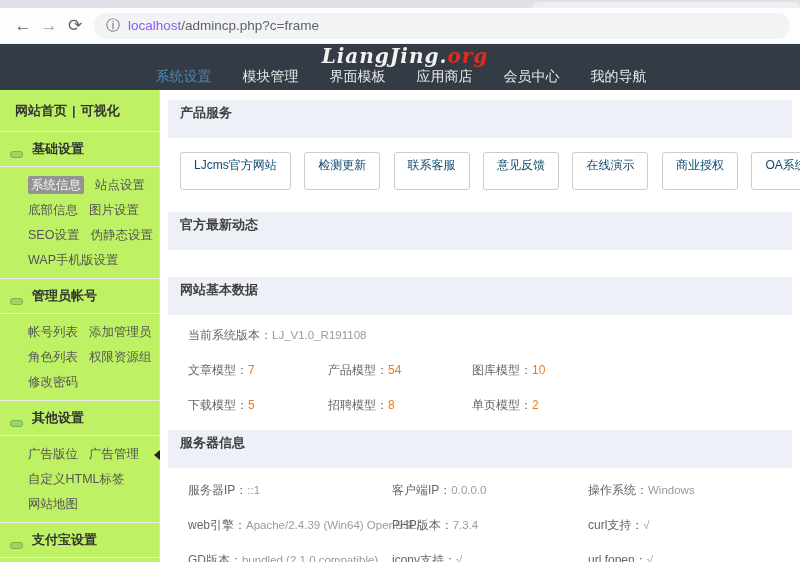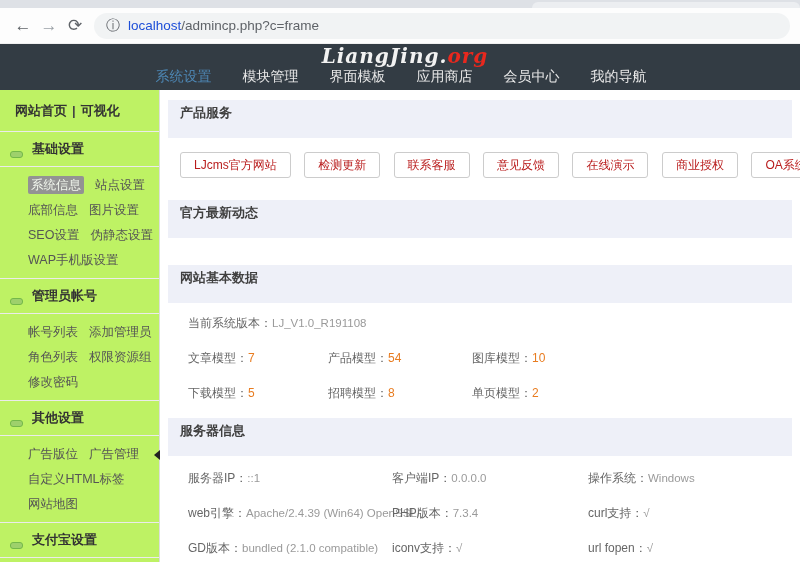--- a/index.html
+++ b/index.html
@@ -12,21 +12,21 @@
     background:#eceef1; border-radius:8px 8px 0 0; }
   .toolbar { height:36px; background:#fdfdfd; display:flex; align-items:center;
     padding:0 10px; border-bottom:1px solid #f0f0f0; }
   .tb-icon { color:#5f6368; font-size:17px; width:26px; text-align:center;
     cursor:pointer; user-select:none; }
   .tb-icon.fwd { color:#9aa0a6; }
   .urlbar { flex:1; height:26px; margin-left:6px; background:#f1f3f4;
     border-radius:13px; display:flex; align-items:center; padding:0 12px; cursor:text; }
   .info-icon { color:#5f6368; font-size:14px; margin-right:8px; }
   .url { font-size:13.5px; color:#5f6368; white-space:nowrap; }
-  .url .host { color:#1d4ed8; }
+  .url .host { color:#8b5cf6; }
 
   
   .navbar { height:46px; background:#333c44; display:flex; align-items:center;flex-direction:column; }
   .logo { margin-left:10px; font-family:"DejaVu Serif",serif; font-style:italic;
     font-weight:bold; font-size:20px; color:#f2f2f2; letter-spacing:1px; white-space:nowrap; }
   .logo .suffix { color:#e8281e; }
   .nav-items { display:flex; margin-left:33px; }
   .nav-item { color:#e8e8e8; font-size:14px; margin-right:31px; cursor:pointer; white-space:nowrap; }
   .nav-item.active { color:#4d86b3; }
 
@@ -53,23 +53,23 @@
     border-right:6px solid #222; cursor:pointer; }
 
   
   .main { flex:1; background:#fff; overflow:hidden; }
   .breadcrumb { height:31px; line-height:30px; padding-left:13px; font-size:12px;
     color:#888; border-bottom:1px solid #eee; }
   .content { padding:10px 8px 0 8px; }
   .bar { height:38px; line-height:26px; background:#eef0f8; padding-left:12px;
     font-size:13px; font-weight:bold; color:#404040; }
   .btn-row { padding:14px 0 22px 12px; white-space:nowrap; }
-  .btn { display:inline-block; height:26px; line-height:24px; padding:0 13px;
+  .btn { display:inline-block; height:38px; line-height:24px; padding:0 13px;
     border:1px solid #ccc; border-radius:3px; background:#fff; font-size:12px;
-    color:#b91c1c; margin-right:9px; cursor:pointer; }
+    color:#0c4a6e; margin-right:9px; cursor:pointer; }
   .gap { height:27px; }
   .sec-body { padding:10px 0 14px 20px; }
   .irow { display:flex; line-height:21px; margin-bottom:12px; white-space:nowrap; }
   .irow:last-child { margin-bottom:0; }
   .cell { overflow:visible; }
   .cell.s1 { width:140px; } .cell.s2 { width:144px; }
   .cell.v1 { width:204px; } .cell.v2 { width:196px; }
   .lbl { font-size:12px; color:#666; }
   .num { font-size:12px; color:#e87c20; }
   .val { font-size:11.5px; color:#9a9a9a; }

